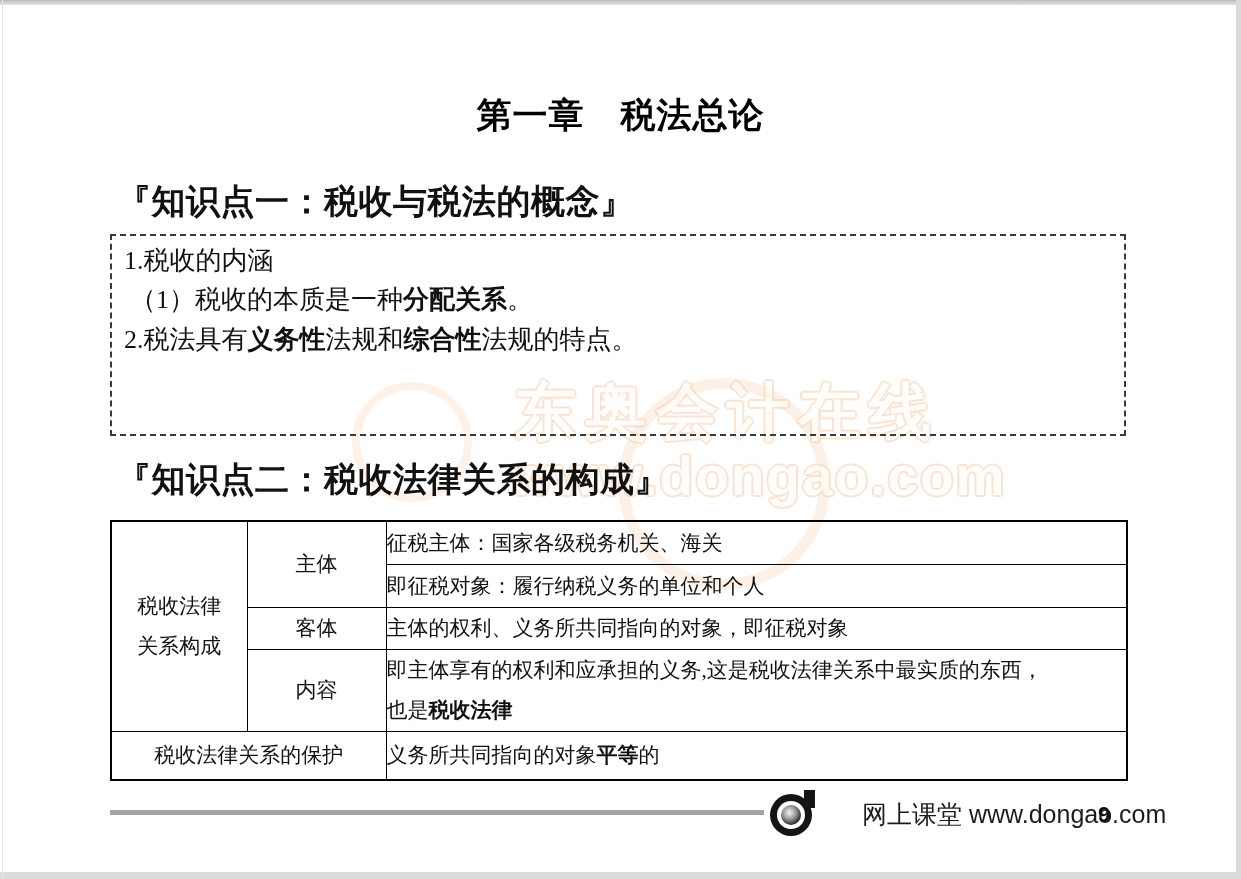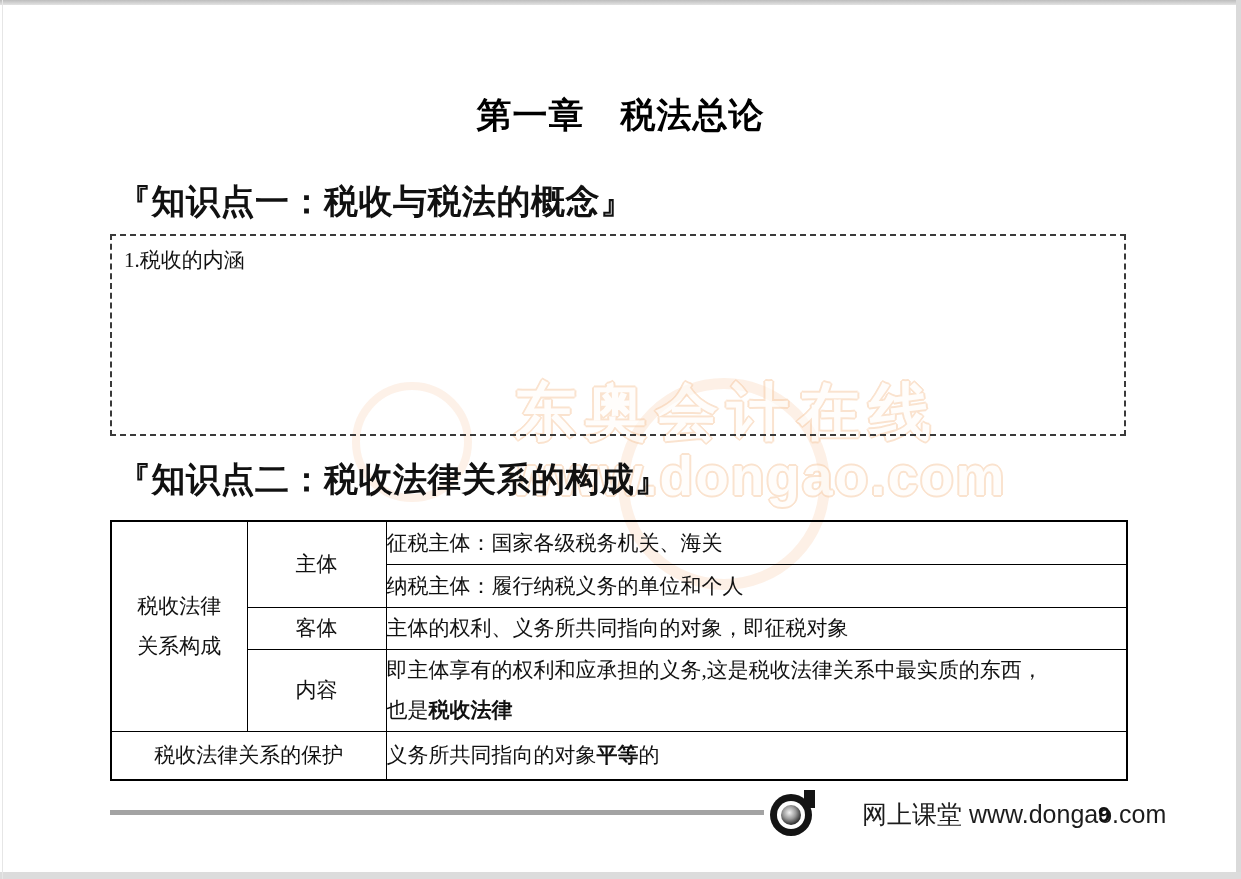--- a/index.html
+++ b/index.html
@@ -44,21 +44,21 @@
     font-size:34px; font-weight:600; color:#111; letter-spacing:.5px;
   }
   .kp1 { top:179px; }
   .kp2 { top:457px; }
 
   .notes-box {
     position:absolute; left:110px; top:234px; width:1016px; height:202px;
     border:2px dashed #3a3a3a; box-sizing:border-box;
     padding:5px 14px 0 12px;
   }
-  .note-line { font-size:21px; line-height:39.3px; color:#111; white-space:nowrap; }
+  .note-line { font-size:26px; line-height:39.3px; color:#111; white-space:nowrap; }
   .note-indent { padding-left:6px; }
   .seg-b { font-weight:700; font-family:"Liberation Sans","DejaVu Sans",sans-serif; }
 
   table.kp-table {
     position:absolute; left:110px; top:520px; width:1016px;
     border-collapse:collapse; table-layout:fixed;
     font-size:21px; color:#111;
   }
   table.kp-table td { border:1px solid #000; padding:0; }
   table.kp-table { border:2px solid #000; }
@@ -99,20 +99,22 @@
   </div>
 
   <div class="content">
 
     <div class="doc-title">第一章　税法总论</div>
 
     <div class="kp-heading kp1">『知识点一：税收与税法的概念』</div>
 
     <div class="notes-box">
       <div class="note-line"><span>1.税收的内涵</span></div>
+      <div class="note-line note-indent"><span>（1）税收的本质是一种</span><span class="seg-b">分配关系</span><span>。</span></div>
+      <div class="note-line"><span>2.税法具有</span><span class="seg-b">义务性</span><span>法规和</span><span class="seg-b">综合性</span><span>法规的特点。</span></div>
     </div>
 
     <div class="kp-heading kp2">『知识点二：税收法律关系的构成』</div>
 
     <table class="kp-table">
       <colgroup>
         <col style="width:136px">
           <col style="width:139px">
           <col style="width:741px">
       </colgroup>
@@ -121,21 +123,21 @@
         <td class="c-center" rowspan="4">
           <div class="col1-lines">
             <div>税收法律</div>
             <div>关系构成</div>
           </div>
         </td>
         <td class="c-center" rowspan="2">主体</td>
         <td class="c-left"><span>征税主体：国家各级税务机关、海关</span></td>
       </tr>
       <tr style="height:43px">
-        <td class="c-left"><span>纳税主体：履行纳税义务的单位和个人</span></td>
+        <td class="c-left"><span>即征税对象：履行纳税义务的单位和个人</span></td>
       </tr>
       <tr style="height:42px">
         <td class="c-center">客体</td>
         <td class="c-left"><span>主体的权利、义务所共同指向的对象，即征税对象</span></td>
       </tr>
       <tr style="height:82px">
         <td class="c-center">内容</td>
         <td class="c-left">
           <div class="cell-2line"><span>即主体享有的权利和应承担的义务,这是税收法律关系中最实质的东西，</span></div>
           <div class="cell-2line"><span>也是</span><span class="seg-b">税收法律</span></div>

